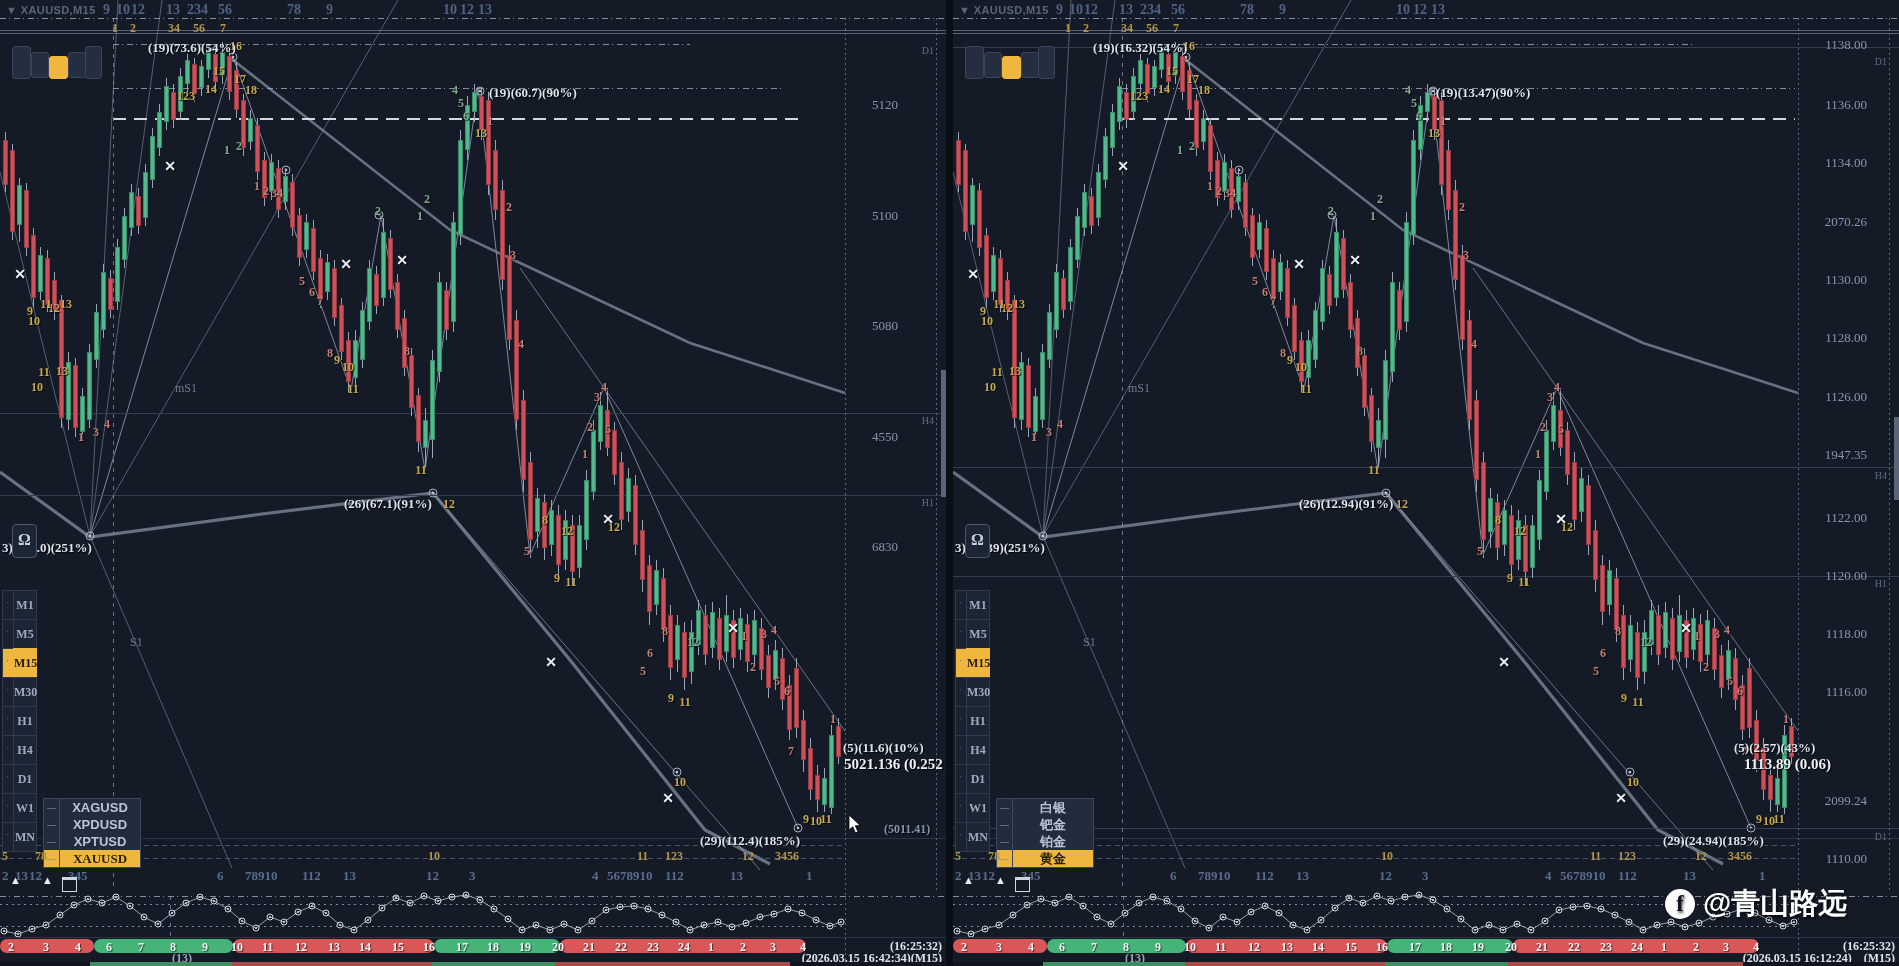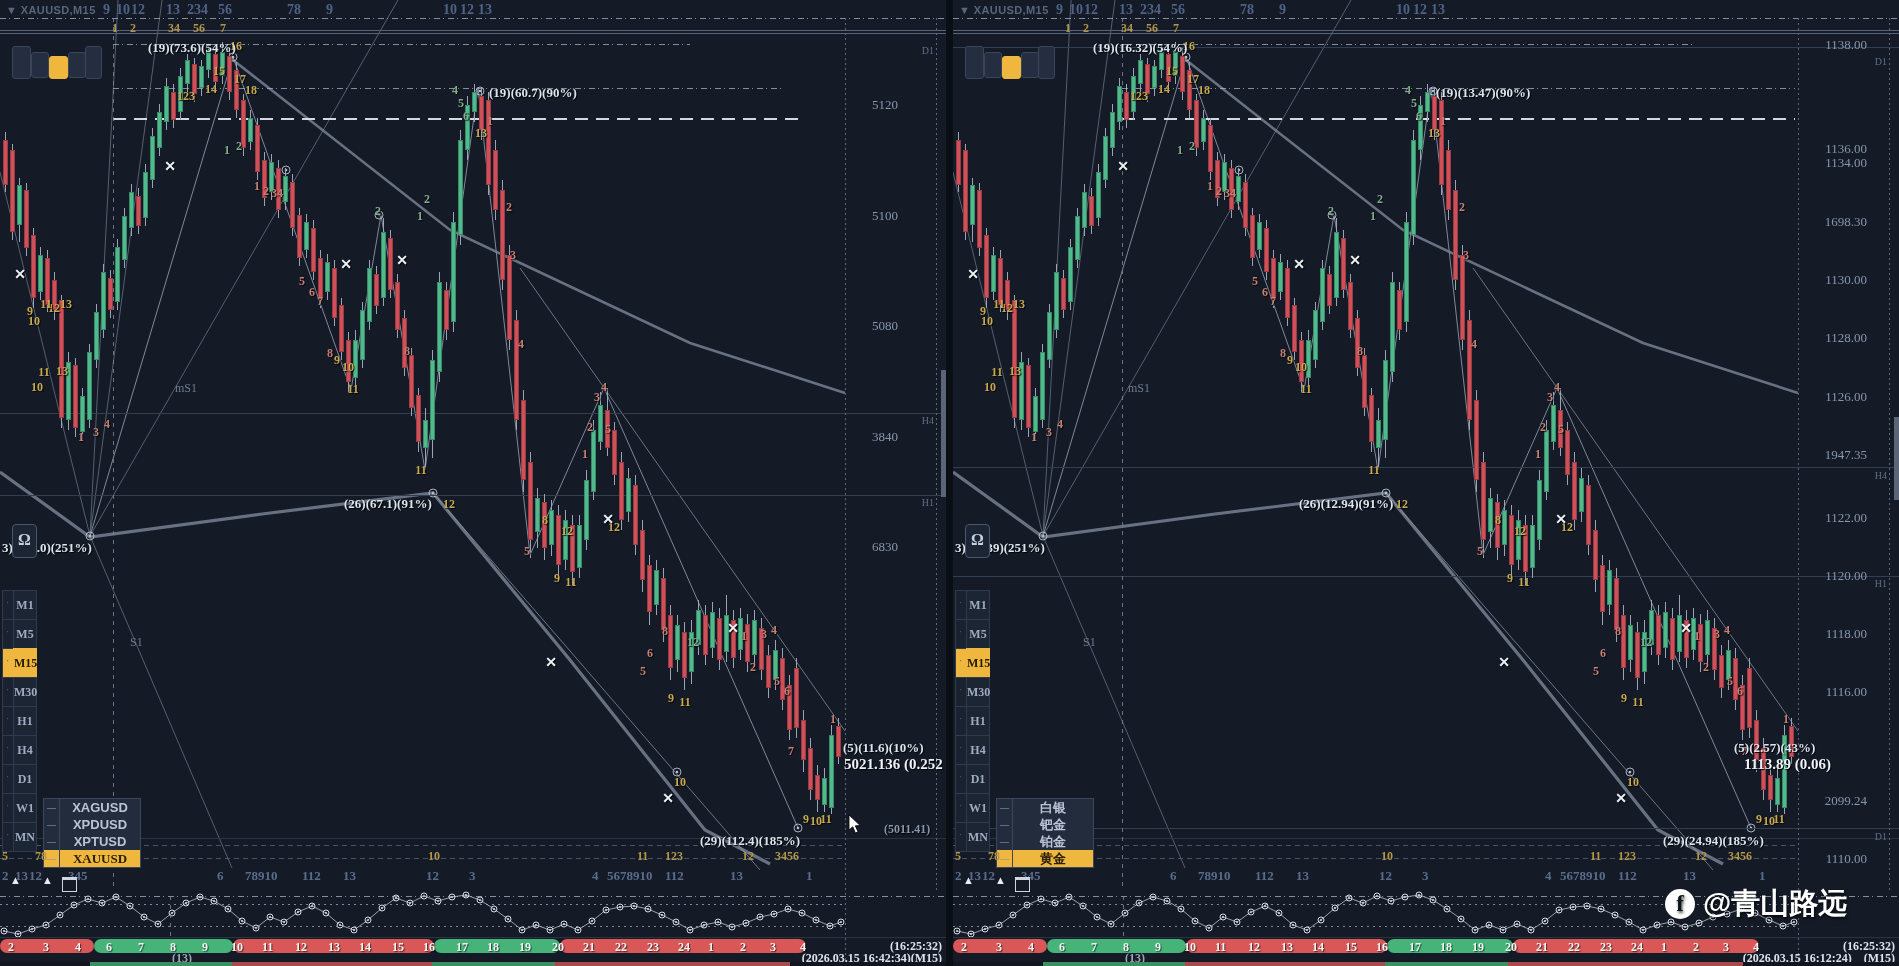--- a/index.html
+++ b/index.html
@@ -567,21 +567,21 @@
       <div class="ann" style="left: 489px; top: 85px; position: absolute;">(19)(60.7)(90%)</div>
       <div class="ann" style="left: 344px; top: 496px; position: absolute;">(26)(67.1)(91%)</div>
       <div class="ann" style="left: 2px; top: 540px; position: absolute;">3)(137.0)(251%)</div>
       <div class="ann" style="left: 700px; top: 833px; position: absolute;">(29)(112.4)(185%)</div>
       <div class="ann" style="left: 843px; top: 740px; position: absolute;">(5)(11.6)(10%)</div>
       <div class="ann" style="left: 844px; top: 756px; font-size: 15px; color: rgb(238, 242, 248); position: absolute;">5021.136 (0.252</div>
       <div class="ann" style="left: 884px; top: 822px; font-size: 12px; color: rgb(136, 150, 172); position: absolute;">(5011.41)</div>
       <div class="scale" style="right: 48px; top: 97px; position: absolute;">5120</div>
       <div class="scale" style="right: 48px; top: 208px; position: absolute;">5100</div>
       <div class="scale" style="right: 48px; top: 318px; position: absolute;">5080</div>
-      <div class="scale" style="right: 48px; top: 429px; position: absolute;">3840</div>
+      <div class="scale" style="right: 48px; top: 429px; position: absolute;">4550</div>
       <div class="scale" style="right: 48px; top: 539px; position: absolute;">6830</div>
       <div class="tfm" style="right: 12px; top: 45px; position: absolute;">D1</div>
       <div class="tfm" style="right: 12px; top: 415px; position: absolute;">H4</div>
       <div class="tfm" style="right: 12px; top: 497px; position: absolute;">H1</div>
       <div style="left: 941px; top: 370px; width: 5px; height: 127px; background: rgb(90, 102, 120); position: absolute;"></div>
       <div style="left: 12px; top: 524px; width: 23px; height: 32px; border: 1px solid rgb(74, 86, 105); border-radius: 4px; background: rgb(28, 37, 52); color: rgb(199, 208, 221); font: bold 16px / 30px &quot;Liberation Serif&quot;, serif; text-align: center; position: absolute;">Ω</div>
       <div class="tfdot" style="top: 590px; position: absolute;"></div>
       <div class="tfbtn" style="top: 590px; position: absolute;">M1</div>
       <div class="tfdot" style="top: 619px; position: absolute;"></div>
       <div class="tfbtn" style="top: 619px; position: absolute;">M5</div>
@@ -1206,23 +1206,23 @@
       <div style="left: 68px; top: 52px; width: 16px; height: 24px; border-radius: 3px; background: rgb(36, 46, 64); border: 1px solid rgb(58, 69, 89); position: absolute;"></div>
       <div style="left: 85px; top: 46px; width: 15px; height: 31px; border-radius: 3px; background: rgb(36, 46, 64); border: 1px solid rgb(58, 69, 89); position: absolute;"></div>
       <div class="ann" style="left: 140px; top: 40px; position: absolute;">(19)(16.32)(54%)</div>
       <div class="ann" style="left: 483px; top: 85px; position: absolute;">(19)(13.47)(90%)</div>
       <div class="ann" style="left: 346px; top: 496px; position: absolute;">(26)(12.94)(91%)</div>
       <div class="ann" style="left: 2px; top: 540px; position: absolute;">3)(30.39)(251%)</div>
       <div class="ann" style="left: 710px; top: 833px; position: absolute;">(29)(24.94)(185%)</div>
       <div class="ann" style="left: 781px; top: 740px; position: absolute;">(5)(2.57)(43%)</div>
       <div class="ann" style="left: 791px; top: 756px; font-size: 15px; color: rgb(238, 242, 248); position: absolute;">1113.89 (0.06)</div>
       <div class="scale" style="right: 32px; top: 37px; position: absolute;">1138.00</div>
-      <div class="scale" style="right: 32px; top: 97px; position: absolute; margin-top: 44px;">1136.00</div>
+      <div class="scale" style="right: 32px; top: 97px; position: absolute;">1136.00</div>
       <div class="scale" style="right: 32px; top: 155px; position: absolute;">1134.00</div>
-      <div class="scale" style="right: 32px; top: 214px; position: absolute;">1698.30</div>
+      <div class="scale" style="right: 32px; top: 214px; position: absolute;">2070.26</div>
       <div class="scale" style="right: 32px; top: 272px; position: absolute;">1130.00</div>
       <div class="scale" style="right: 32px; top: 330px; position: absolute;">1128.00</div>
       <div class="scale" style="right: 32px; top: 389px; position: absolute;">1126.00</div>
       <div class="scale" style="right: 32px; top: 447px; position: absolute;">1947.35</div>
       <div class="scale" style="right: 32px; top: 510px; position: absolute;">1122.00</div>
       <div class="scale" style="right: 32px; top: 568px; position: absolute;">1120.00</div>
       <div class="scale" style="right: 32px; top: 626px; position: absolute;">1118.00</div>
       <div class="scale" style="right: 32px; top: 684px; position: absolute;">1116.00</div>
       <div class="scale" style="right: 32px; top: 793px; position: absolute;">2099.24</div>
       <div class="scale" style="right: 32px; top: 851px; position: absolute;">1110.00</div>

